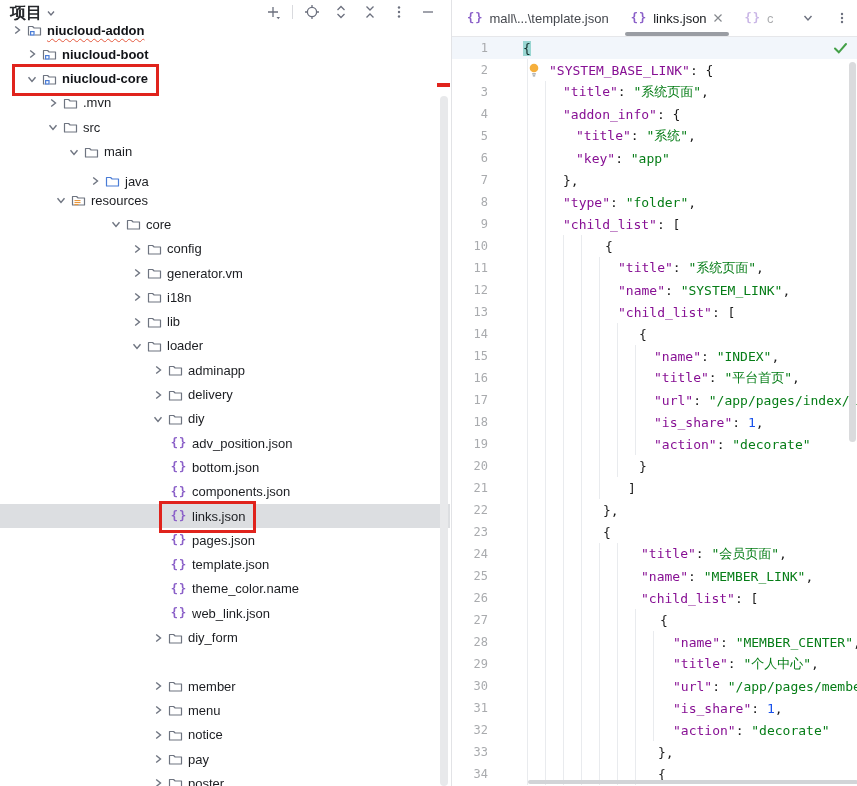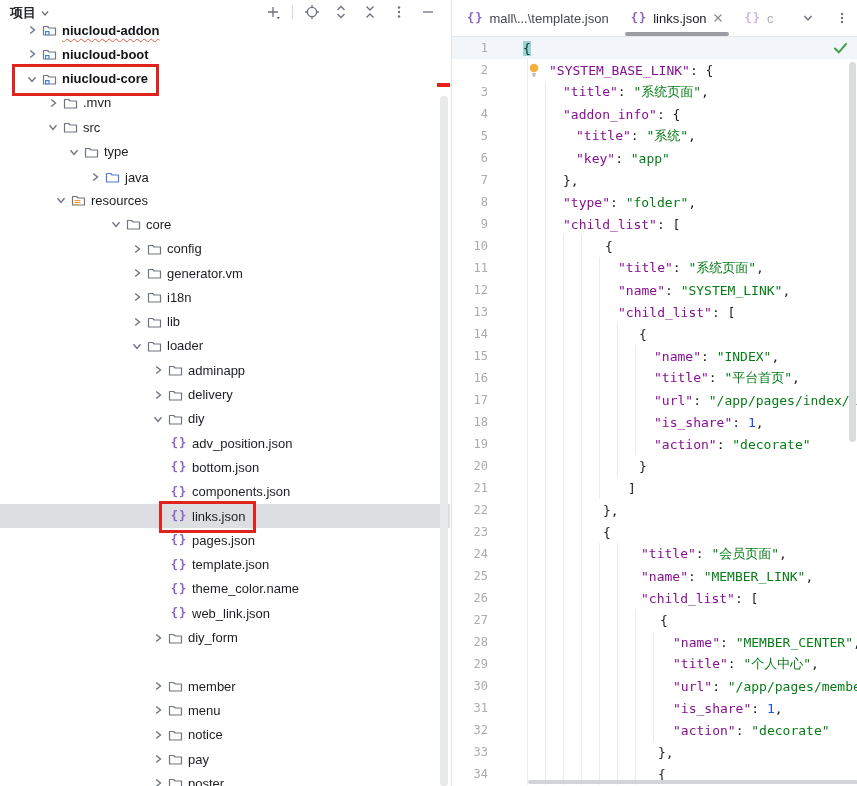--- a/index.html
+++ b/index.html
@@ -6,21 +6,21 @@
   body{
     width:857px;height:786px;overflow:hidden;position:relative;
     background:#fff;font-family:"Liberation Sans",sans-serif;
     -webkit-font-smoothing:antialiased;
   }
   
   .tree-panel{position:absolute;left:0;top:0;width:450px;height:786px;background:#fff;overflow:hidden;}
   .tree-toolbar{position:absolute;left:0;top:0;width:450px;height:26px;background:#fff;z-index:4;
     display:flex;align-items:center;}
   .proj-selector{display:flex;align-items:center;gap:4px;padding-left:10px;height:26px;cursor:default;}
-  .proj-title{font-size:13px;font-weight:700;color:#25272b;}
+  .proj-title{font-size:16px;font-weight:700;color:#25272b;}
   .tb-icons{position:absolute;right:12px;top:2px;display:flex;align-items:center;gap:9px;}
   .tb-btn{width:20px;height:20px;display:flex;align-items:center;justify-content:center;border-radius:4px;}
   .tb-sep{width:1px;height:14px;background:#d9dade;}
   #tree-rows{position:absolute;left:0;top:0;right:0;bottom:0;z-index:1;}
   .trow{position:absolute;left:0;right:0;height:24px;display:flex;align-items:center;font-size:13px;color:#1c1e22;}
   .trow.sel{background:#dcdee1;}
   .trow .chev{width:17px;height:16px;display:flex;align-items:center;justify-content:center;flex:0 0 17px;}
   .trow .ticon{width:18px;height:16px;display:flex;align-items:center;justify-content:center;flex:0 0 18px;margin-right:4px;}
   .trow .tlabel{white-space:nowrap;}
   .trow.bold .tlabel{font-weight:700;color:#121418;}
@@ -52,21 +52,21 @@
   .bulb{position:absolute;left:76px;top:4px;z-index:2;}
   .inspect{position:absolute;right:10px;top:41px;z-index:3;}
   .v-scroll{position:absolute;right:2px;top:62px;width:7px;height:380px;background:#dadbdd;border-radius:4px;z-index:4;}
   .h-scroll{position:absolute;left:76px;right:0;bottom:2px;height:4px;background:#d2d4d7;border-radius:2px;z-index:4;}
 </style>
 </head>
 <body>
 
 <aside class="tree-panel">
   <div id="tree-rows">
-      <div class="trow bold squig" style="top: 18px; padding-left: 23px;">
+      <div class="trow bold squig" style="top: 18px; padding-left: 8px;">
         <span class="chev">
           <svg width="12" height="12" viewBox="0 0 12 12">
             <polyline points="4.2,2.5 8.5,6 4.2,9.5" fill="none" stroke="#6e7480" stroke-width="1.4"></polyline>
           </svg>
         </span>
         <span class="ticon">
           <svg width="15" height="14" viewBox="0 0 15 14">
             <path d="M1.5 12 V3.5 H5.6 L7.1 5 H13.5 V12 Z" fill="none" stroke="#6e7480" stroke-width="1.2" stroke-linejoin="round"></path>
             <rect x="2.6" y="7.6" width="5" height="5" fill="#fff"></rect>
             <rect x="3.6" y="8.6" width="3.4" height="3.4" fill="none" stroke="#4a7cd6" stroke-width="1.2"></rect>
@@ -134,23 +134,23 @@
         <span class="chev">
           <svg width="12" height="12" viewBox="0 0 12 12">
             <polyline points="2.5,4.2 6,8.5 9.5,4.2" fill="none" stroke="#6e7480" stroke-width="1.4"></polyline>
           </svg>
         </span>
         <span class="ticon">
           <svg width="15" height="14" viewBox="0 0 15 14">
             <path d="M1.5 12 V3.5 H5.6 L7.1 5 H13.5 V12 Z" fill="none" stroke="#6e7480" stroke-width="1.2" stroke-linejoin="round"></path>
           </svg>
         </span>
-        <span class="tlabel">type</span>
-      </div>
-      <div class="trow" style="top: 161px; padding-left: 86px; align-items: flex-end;">
+        <span class="tlabel">main</span>
+      </div>
+      <div class="trow" style="top: 169px; padding-left: 86px;">
         <span class="chev">
           <svg width="12" height="12" viewBox="0 0 12 12">
             <polyline points="4.2,2.5 8.5,6 4.2,9.5" fill="none" stroke="#6e7480" stroke-width="1.4"></polyline>
           </svg>
         </span>
         <span class="ticon">
           <svg width="15" height="14" viewBox="0 0 15 14">
             <path d="M1.5 12 V3.5 H5.6 L7.1 5 H13.5 V12 Z" fill="none" stroke="#4a7cd6" stroke-width="1.2" stroke-linejoin="round"></path>
           </svg>
         </span>

